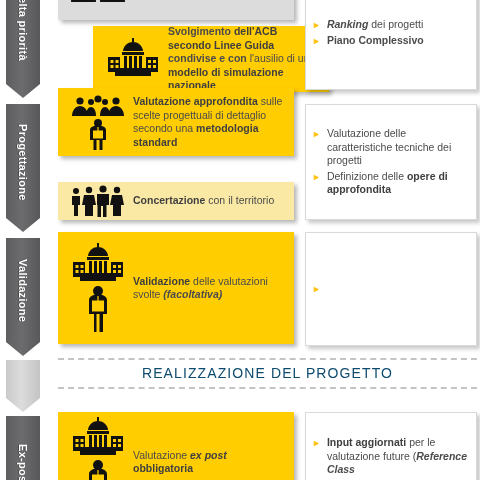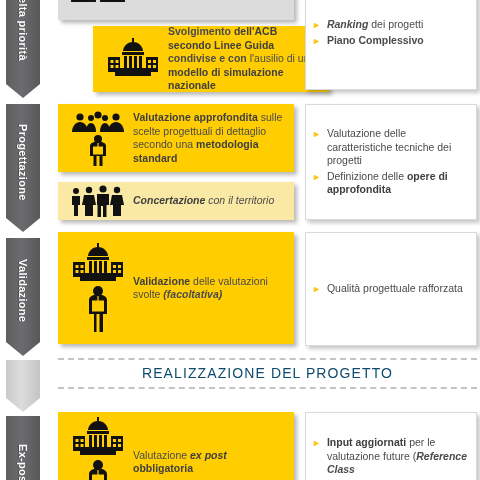--- a/index.html
+++ b/index.html
@@ -34,21 +34,21 @@
     padding-bottom:12px;
   }
   .ybox{
     position:absolute;left:58px;
     box-sizing:border-box;
     display:flex;align-items:center;
     border:1px solid rgba(255,255,255,.0);
     box-shadow:3px 3px 4px rgba(0,0,0,.28);
   }
   .ybox.yellow{background:#ffcd00;}
-  .ybox.lightyellow{background:#fae9a4;font-style:italic;}
+  .ybox.lightyellow{background:#fae9a4;}
   .ybox.gray{background:#dcdcdc;}
 
   .iconcell{
     width:70px;min-width:70px;
     display:flex;align-items:center;justify-content:center;
     padding-left:4px;
   }
   .ytext{
     font-size:10.5px;line-height:13.5px;
     color:#4b4b4d;padding-right:8px;
@@ -167,21 +167,21 @@
           <rect x="42" y="23" width="3" height="3"></rect>
           <rect x="47" y="23" width="3" height="3"></rect>
           <rect x="42" y="28" width="3" height="3"></rect>
           <rect x="47" y="28" width="3" height="3"></rect>
         </g>
       </svg>
     </div>
     <div class="ytext">Svolgimento <b>dell'ACB secondo Linee Guida</b> condivise e con <span class="norm">l'ausilio di un</span> <b>modello di simulazione nazionale</b></div>
   </div>
 
-  <div class="ybox yellow" style="top:104px;height:68px;width:236px;">
+  <div class="ybox yellow" style="top:88px;height:68px;width:236px;">
     <div class="iconcell">
       <svg class="ic" width="56" height="56" viewBox="0 0 56 56" aria-hidden="true">
         <g fill="#111">
           <circle cx="10" cy="7" r="3.6"></circle>
           <path d="M2 22c0-6 4-10 8-10s8 4 8 10z"></path>
           <circle cx="28" cy="5" r="3.6"></circle>
           <circle cx="21" cy="8" r="3"></circle>
           <circle cx="35" cy="8" r="3"></circle>
           <path d="M16 22c0-6 2.5-9 5-9s5 3 5 9z"></path>
           <path d="M30 22c0-6 2.5-9 5-9s5 3 5 9z"></path>
@@ -311,21 +311,20 @@
     </div>
     <div class="bullet">
       <span class="tri">►</span>
       <span><span class="norm">Definizione delle</span> <b>opere di approfondita</b></span>
     </div>
   </div>
 
   <div class="wbox" style="top:232px;height:114px;">
     <div class="bullet">
       <span class="tri">►</span>
-      <span><span class="norm">Qualità progettuale rafforzata</span></span>
     </div>
   </div>
 
   <div class="wbox" style="top:412px;height:100px;justify-content:flex-start;padding-top:22px;">
     <div class="bullet">
       <span class="tri">►</span>
       <span><b>Input aggiornati</b> <span class="norm">per le valutazione future (</span><i>Reference Class</i></span>
     </div>
   </div>
 

